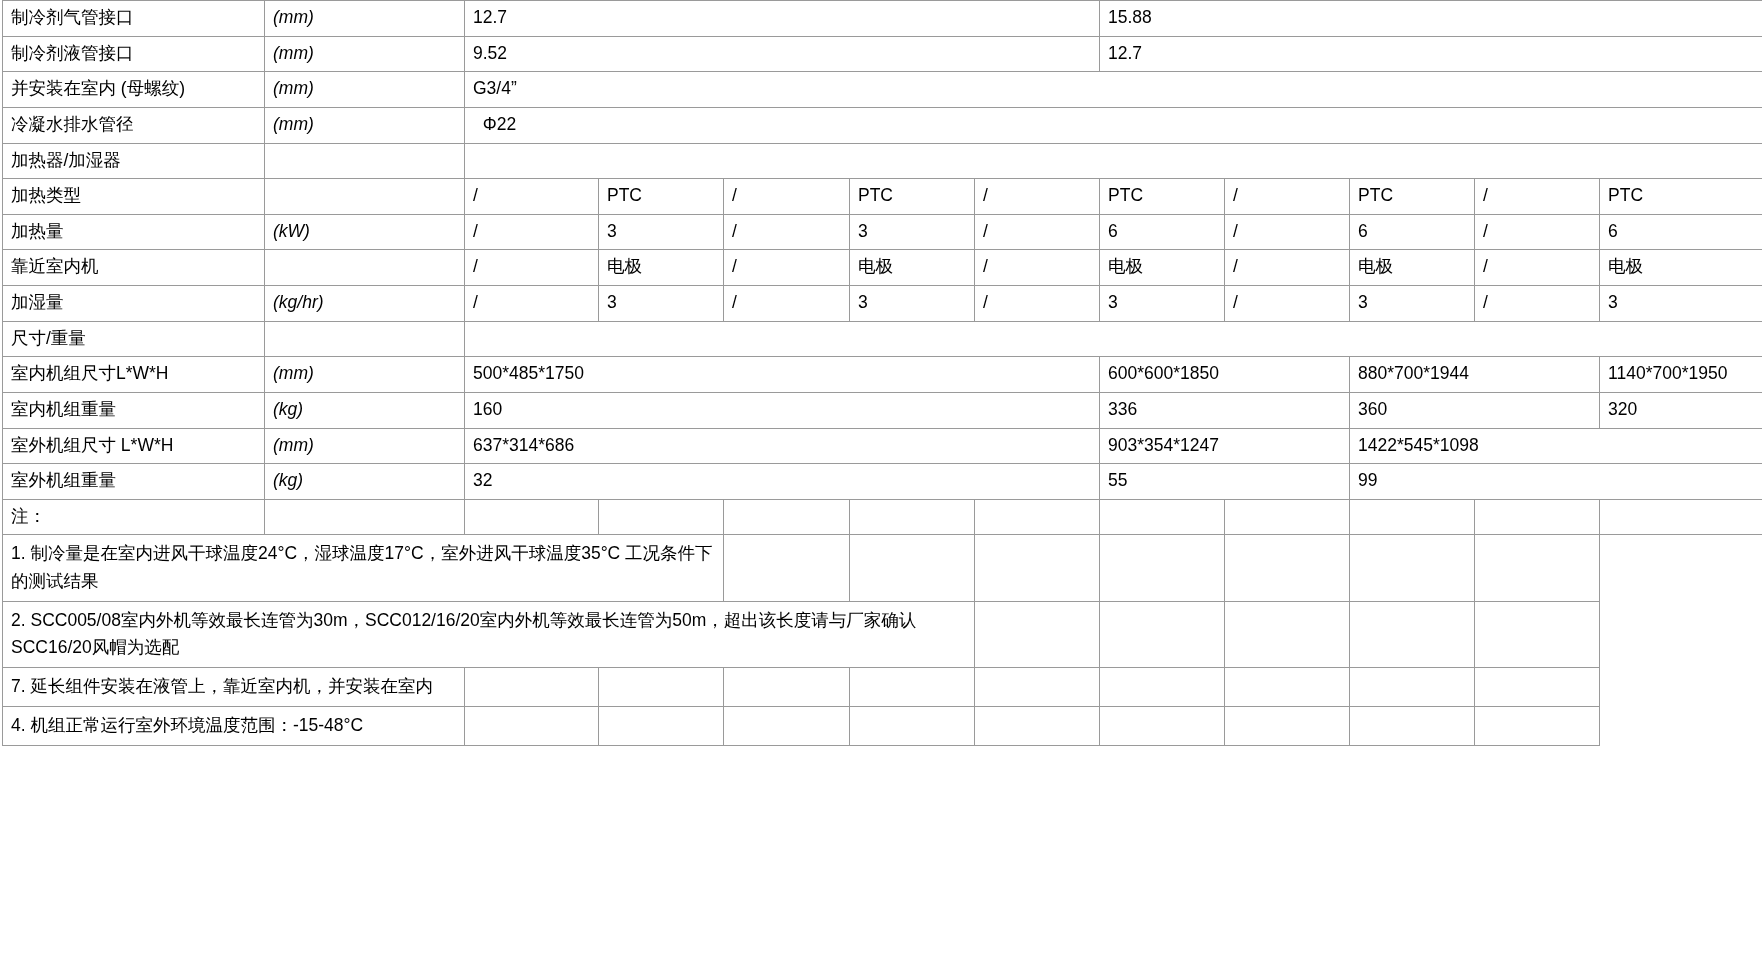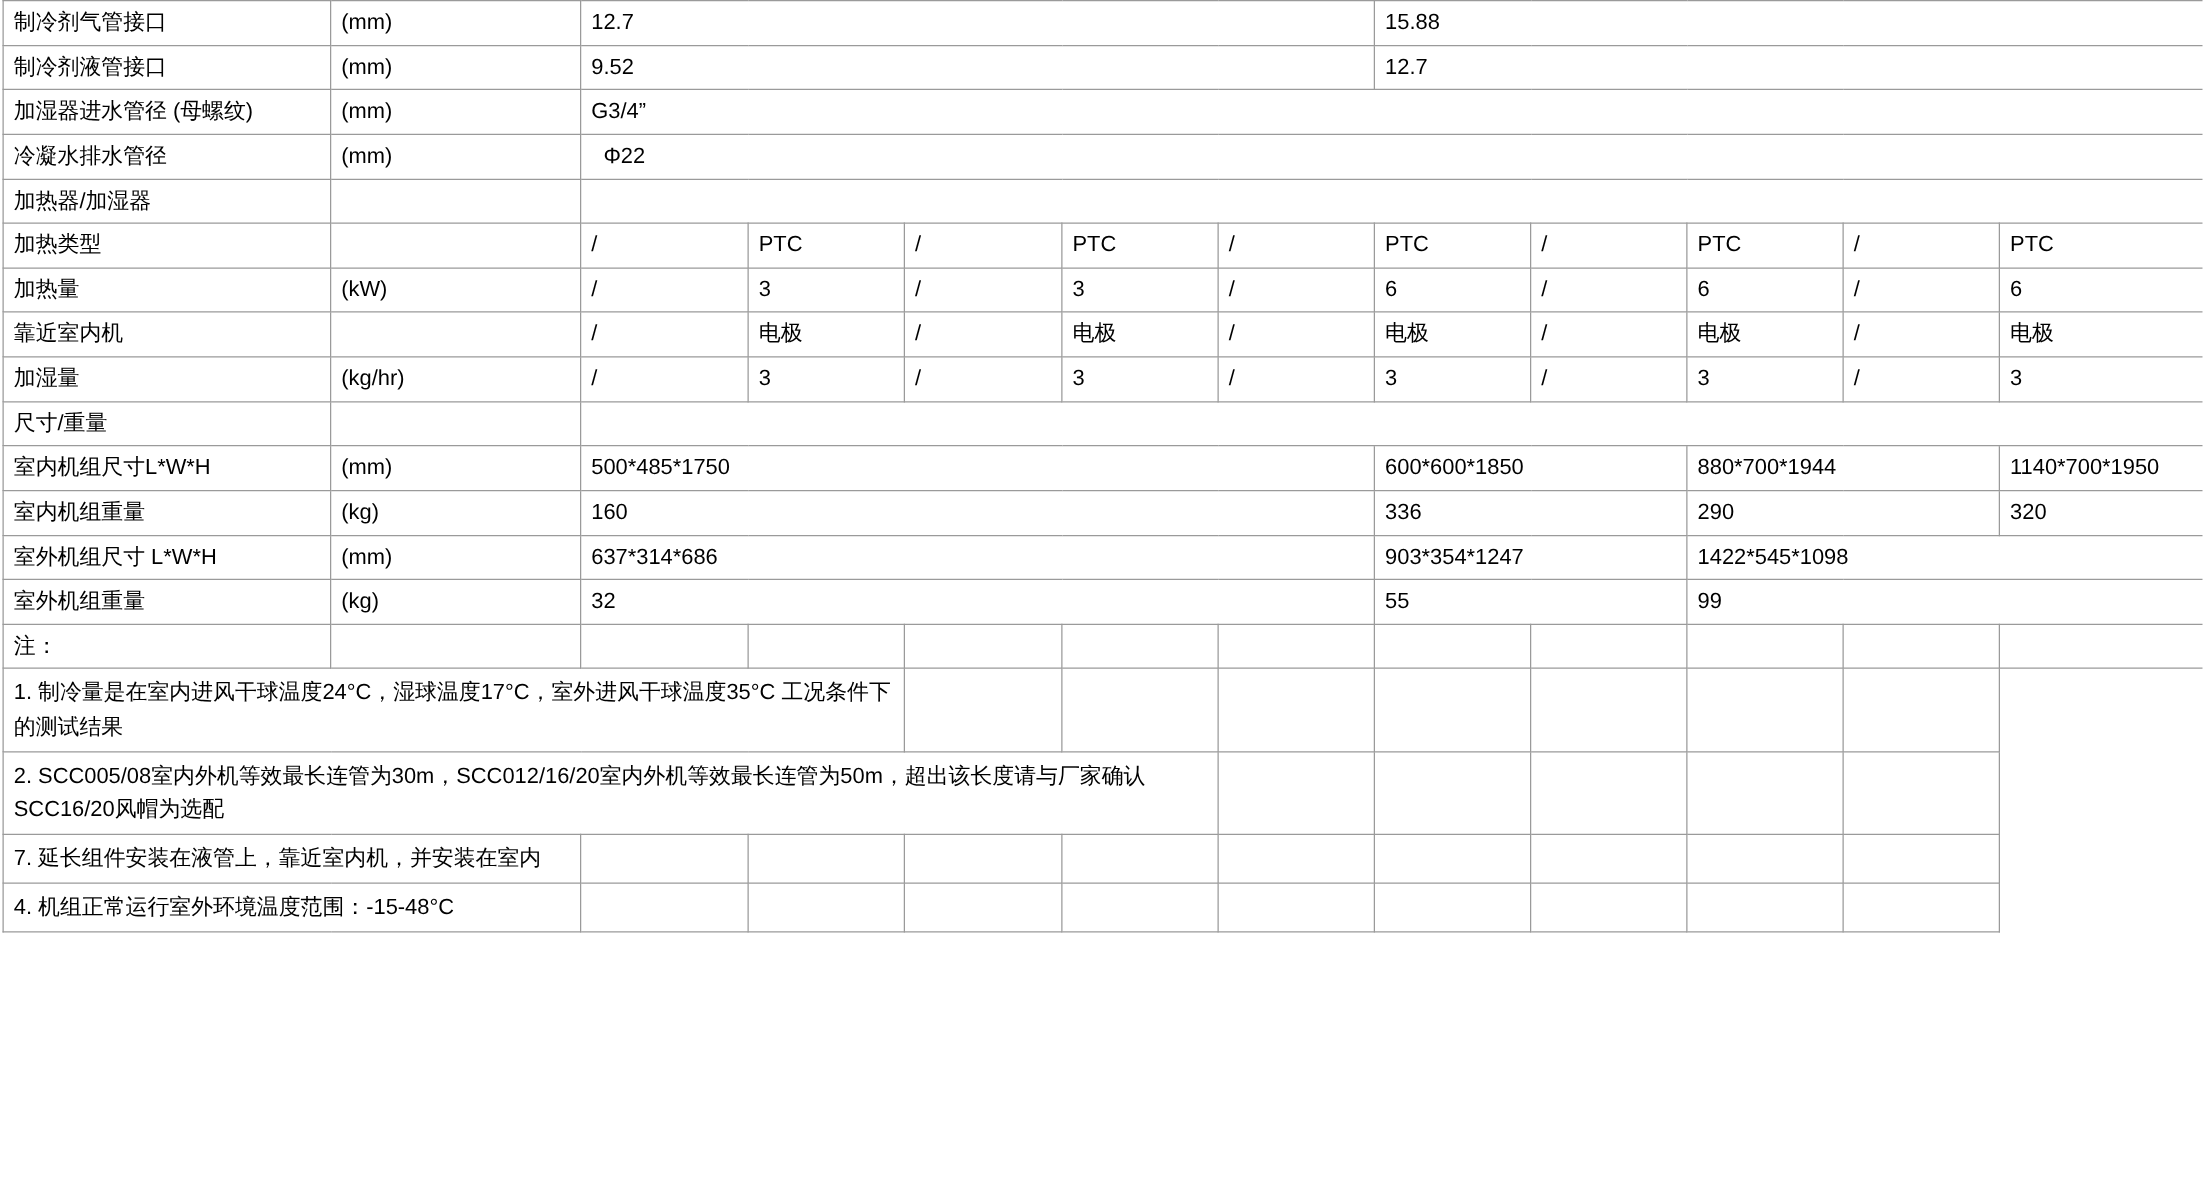--- a/index.html
+++ b/index.html
@@ -34,20 +34,21 @@
     vertical-align: top;
     background: #ffffff;
     word-break: break-word;
     white-space: pre-wrap;
   }
   td.lbl {
     padding-left: 9px;
   }
   td.unit {
     padding-left: 9px;
+    font-style: italic;
   }
   td.val {
     padding-left: 10px;
   }
   .blank {
     padding: 0;
   }
   
   .c-label { width: 262px; }
   .c-unit  { width: 200px; }
@@ -91,21 +92,21 @@
           <td class="val" colspan="5">12.7</td>
           <td class="val" colspan="5">15.88</td>
         </tr>
         <tr>
           <td class="lbl">制冷剂液管接口</td>
           <td class="unit">(mm)</td>
           <td class="val" colspan="5">9.52</td>
           <td class="val" colspan="5">12.7</td>
         </tr>
         <tr>
-          <td class="lbl">加湿器进水管径 (母螺纹)</td>
+          <td class="lbl">并安装在室内 (母螺纹)</td>
           <td class="unit">(mm)</td>
           <td class="val" colspan="10">G3/4”</td>
         </tr>
         <tr>
           <td class="lbl">冷凝水排水管径</td>
           <td class="unit">(mm)</td>
           <td class="val" colspan="10">  Φ22</td>
         </tr>
         <tr>
           <td class="lbl">加热器/加湿器</td>
@@ -179,21 +180,21 @@
           <td class="val" colspan="5">500*485*1750</td>
           <td class="val" colspan="2">600*600*1850</td>
           <td class="val" colspan="2">880*700*1944</td>
           <td class="val">1140*700*1950</td>
         </tr>
         <tr>
           <td class="lbl">室内机组重量</td>
           <td class="unit">(kg)</td>
           <td class="val" colspan="5">160</td>
           <td class="val" colspan="2">336</td>
-          <td class="val" colspan="2">290</td>
+          <td class="val" colspan="2">360</td>
           <td class="val">320</td>
         </tr>
         <tr>
           <td class="lbl">室外机组尺寸 L*W*H</td>
           <td class="unit">(mm)</td>
           <td class="val" colspan="5">637*314*686</td>
           <td class="val" colspan="2">903*354*1247</td>
           <td class="val" colspan="3">1422*545*1098</td>
         </tr>
         <tr>

